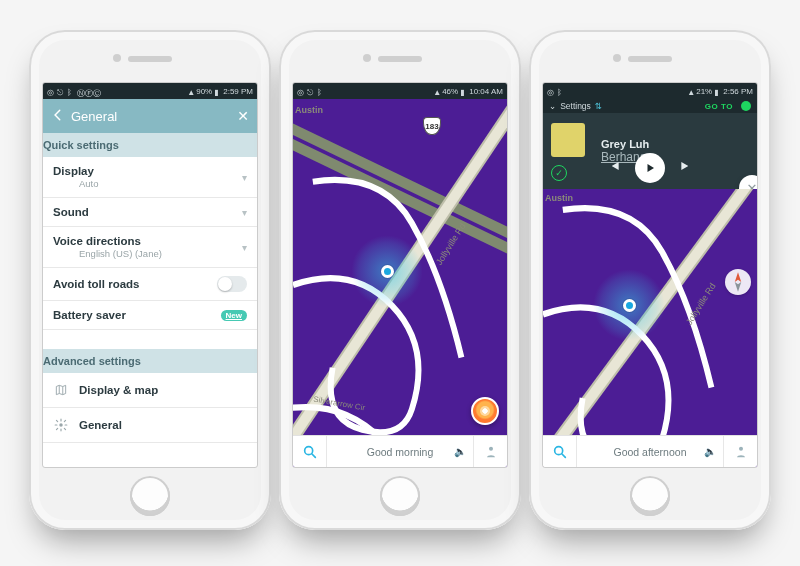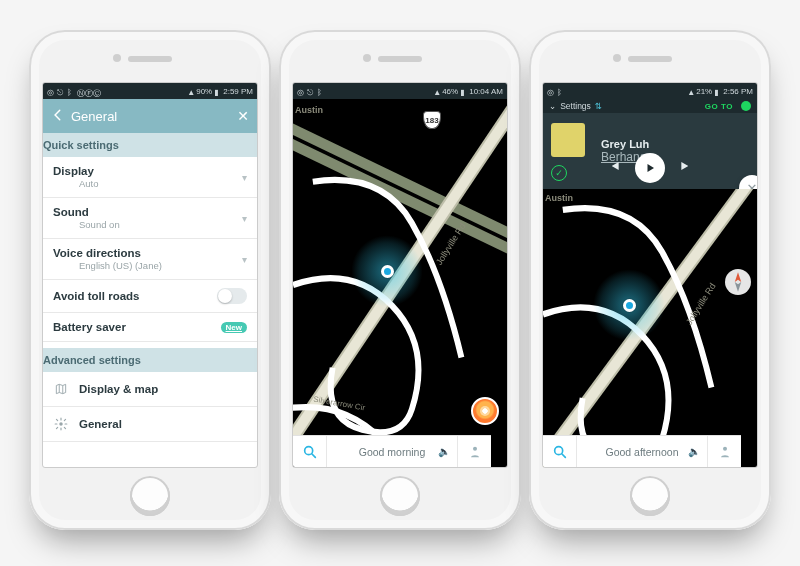--- a/index.html
+++ b/index.html
@@ -60,21 +60,21 @@
   }
   .badge-new {
     display:inline-block; background:#46c9b3; color:#fff; font-size:8px; font-weight:700;
     padding:1px 5px; border-radius:8px; margin-left:auto;text-decoration:underline;
   }
   .adv-row { display:flex; align-items:center; padding:10px 10px; border-bottom:1px solid #e8e8e8; }
   .adv-row .icon { width:16px; display:flex; justify-content:center; color:#99a7ab; margin-right:10px; }
   .adv-row .lbl { font-size:11.5px; color:#2c3b40; font-weight:600; }
 
   
-  .map { position:absolute; inset:0; background:#000000; overflow:hidden; }
+  .map { position:absolute; inset:0; background:#4c1d95; overflow:hidden; }
   .map svg { position:absolute; inset:0; width:100%; height:100%; }
   .loc-halo {
     position:absolute; width:72px; height:72px; border-radius:50%;
     background: radial-gradient(circle, rgba(51,197,232,.55) 0%, rgba(51,197,232,.15) 55%, rgba(51,197,232,0) 70%);
   }
   .loc-dot {
     position:absolute; width:13px; height:13px; border-radius:50%; background:#1aa8e0;
     border:3px solid #fff; box-shadow:0 0 0 1px rgba(0,0,0,.1);
   }
   .map-label { position:absolute; font-size:9px; color:#8a8a7a; }
@@ -89,21 +89,21 @@
     border:2px solid #fff; box-shadow:0 2px 5px rgba(0,0,0,.3);
     display:flex; align-items:center; justify-content:center;
   }
   .spot-btn::after{ content:""; width:10px; height:10px; border-radius:50%;
     background: radial-gradient(circle,#fff 0 35%, #ffd9a0 40% 100%); }
   .compass {
     position:absolute; width:26px; height:26px; border-radius:50%; background:rgba(255,255,255,.9);
     box-shadow:0 1px 3px rgba(0,0,0,.2); display:flex; align-items:center; justify-content:center;
   }
   .bottombar {
-    position:absolute; left:0; right:16px; bottom:0; height:32px; background:#fff;
+    position:absolute; left:0; right:0; bottom:0; height:32px; background:#fff;
     display:flex; align-items:stretch; border-top:1px solid #e2e2e2;
   }
   .bb-btn { width:34px; display:flex; align-items:center; justify-content:center; border-right:1px solid #e7e7e7; }
   .bb-btn.last{ border-right:none; border-left:1px solid #e7e7e7; }
   .bb-center { flex:1; display:flex; align-items:center; justify-content:center; font-size:10.5px; color:#6d7b7f; position:relative; }
   .bb-center .spk { position:absolute; right:6px; color:#b6c2c6; font-size:10px; }
 
   
   .p3-notice {
     background:#1d2a2e; color:#cfd8dc; font-size:8.5px; height:14px;
@@ -184,21 +184,20 @@
         <div class="textcol">
           <div class="title">Display</div>
           <div class="sub">Auto</div>
         </div>
         <span class="chev">▾</span>
       </div>
 
       <div class="setting-row">
         <div class="textcol">
           <div class="title">Sound</div>
-          <div class="sub">Sound on</div>
         </div>
         <span class="chev">▾</span>
       </div>
 
       <div class="setting-row">
         <div class="textcol">
           <div class="title">Voice directions</div>
           <div class="sub">English (US) (Jane)</div>
         </div>
         <span class="chev">▾</span>
@@ -211,21 +210,21 @@
         <div class="toggle"></div>
       </div>
 
       <div class="setting-row">
         <div class="textcol">
           <div class="title">Battery saver</div>
         </div>
         <span class="badge-new">New</span>
       </div>
 
-      <div class="section-header" style="margin-top:6px">Advanced settings</div>
+      <div class="section-header" style="margin-top:19px">Advanced settings</div>
 
       <div class="adv-row">
         <span class="icon">
           <svg width="14" height="14" viewBox="0 0 24 24">
               <path d="M4 6l5-2 6 2 5-2v14l-5 2-6-2-5 2z" fill="none" stroke="#9aa7ab" stroke-width="1.6"></path>
               <path d="M9 4v14M15 6v14" stroke="#9aa7ab" stroke-width="1.6"></path>
             </svg>
         </span>
         <span class="lbl">Display &amp; map</span>
       </div>
@@ -272,21 +271,21 @@
             <path d="M-30 370 L250 -30" stroke="#bfbfaa" stroke-width="14" fill="none"></path>
             <path d="M-30 370 L250 -30" stroke="#e8e6d6" stroke-width="10" fill="none"></path>
 
             <path d="M20 80 Q90 70 120 120 T170 250" stroke="#fff" stroke-width="6" fill="none"></path>
             <path d="M0 180 Q60 160 100 200 Q140 240 120 300 Q110 330 70 320 Q30 310 40 260" stroke="#fff" stroke-width="6" fill="none"></path>
             <path d="M-10 300 Q50 290 90 330" stroke="#fff" stroke-width="6" fill="none"></path>
           </svg>
           <span class="map-label" style="top:6px; left:2px; font-weight:600;">Austin</span>
           <span class="map-label" style="top:140px; left:134px; transform:rotate(-58deg);">Jollyville Rd</span>
           <span class="map-label" style="top:300px; left:20px; transform:rotate(10deg); font-size:8px;">Silverarrow Cir</span>
-          <div class="shield" style="top:12px; left:130px;">183</div>
+          <div class="shield" style="top:18px; left:130px;">183</div>
           <div class="loc-halo" style="top:136px; left:58px;"></div>
           <div class="loc-dot" style="top:166px; left:88px;"></div>
           <div class="spot-btn" style="right:8px; bottom:42px;"></div>
         </div>
 
         <div class="bottombar">
           <div class="bb-btn">
             <svg width="16" height="16" viewBox="0 0 24 24">
                 <circle cx="10" cy="10" r="6" stroke="#2bb6e3" stroke-width="2.5" fill="none"></circle>
                 <path d="M15 15l5 5" stroke="#2bb6e3" stroke-width="2.5" stroke-linecap="round"></path>

